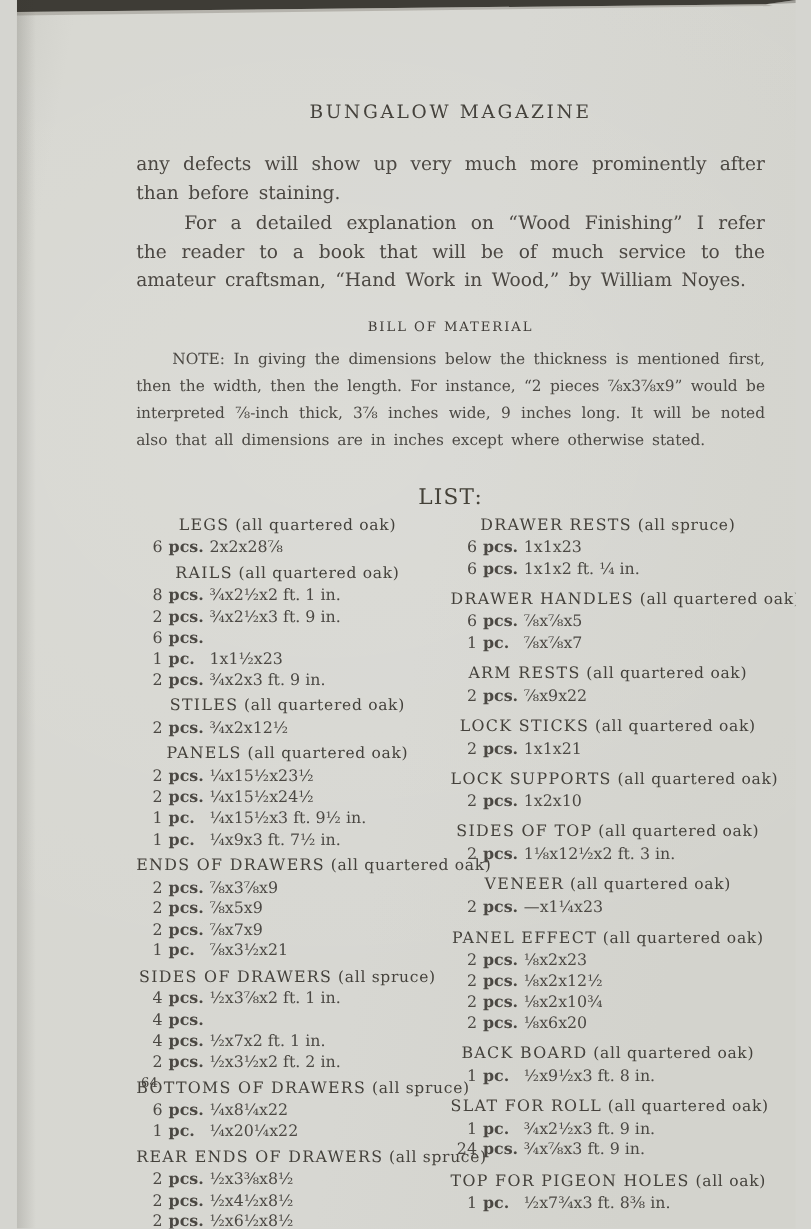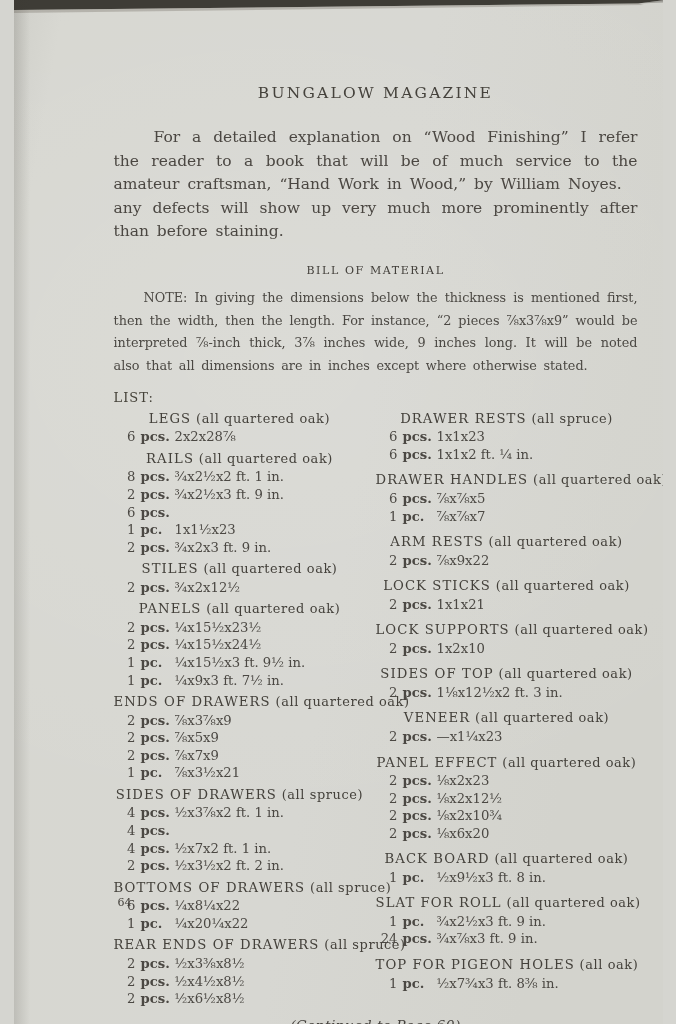--- a/index.html
+++ b/index.html
@@ -35,22 +35,22 @@
 
   .bill-heading {
     text-align:center; font-size:11px; font-weight:normal;
     letter-spacing:1.6px; color:#403d38; margin-top:20px; margin-bottom:10px;
   }
   .note-para {
     font-size:12.8px; line-height:1.78; text-align:justify;
     text-indent:30px; word-spacing:2.5px; color:#4b4843;
   }
   .list-label {
-    text-align:left; font-size:13px; letter-spacing:1px;
-    margin-top:12px; margin-bottom:4px; color:#454239;
+    text-align:center; font-size:18px; letter-spacing:1px;
+    margin-top:24px; margin-bottom:4px; color:#454239;
   }
 
   .columns { display:flex; align-items:flex-start; }
   .col { min-width:0; }
   .col-left  { flex:0 0 252px; }
   .col-right { flex:1; padding-left:10px; }
 
   .section { margin-top:5px; }
   .col-right .section { margin-top:9px; }
   .col .section:first-child { margin-top:2px; }
@@ -86,22 +86,22 @@
     <polygon points="0,0 650,0 624,3.5 0,10" fill="#3e3c36"></polygon>
     <polygon points="624,3.5 650,0 676,0 676,1.5" fill="#3e3c36" fill-opacity="0.35"></polygon>
     <polygon points="0,10 624,3.5 630,5 0,13" fill="#8b887f" fill-opacity="0.45"></polygon>
   </svg>
   <div class="spine-shadow"></div>
 
   <div class="content">
 
     <div class="running-head">BUNGALOW MAGAZINE</div>
 
+    <p class="body-para">any defects will show up very much more prominently after than before staining.</p>
     <p class="body-para indented">For a detailed explanation on “Wood Finishing” I refer the reader to a book that will be of much service to the amateur craftsman, “Hand Work in Wood,” by William Noyes.</p>
-    <p class="body-para">any defects will show up very much more prominently after than before staining.</p>
 
     <h2 class="bill-heading">BILL OF MATERIAL</h2>
 
     <p class="note-para">NOTE:  In giving the dimensions below the thickness is mentioned first, then the width, then the length.  For instance, “2 pieces ⅞x3⅞x9” would be interpreted ⅞-inch thick, 3⅞ inches wide, 9 inches long.  It will be noted also that all dimensions are in inches except where otherwise stated.</p>
 
     <div class="list-label">LIST:</div>
 
     <div class="columns">
       <div class="col col-left">
           <div class="section">

